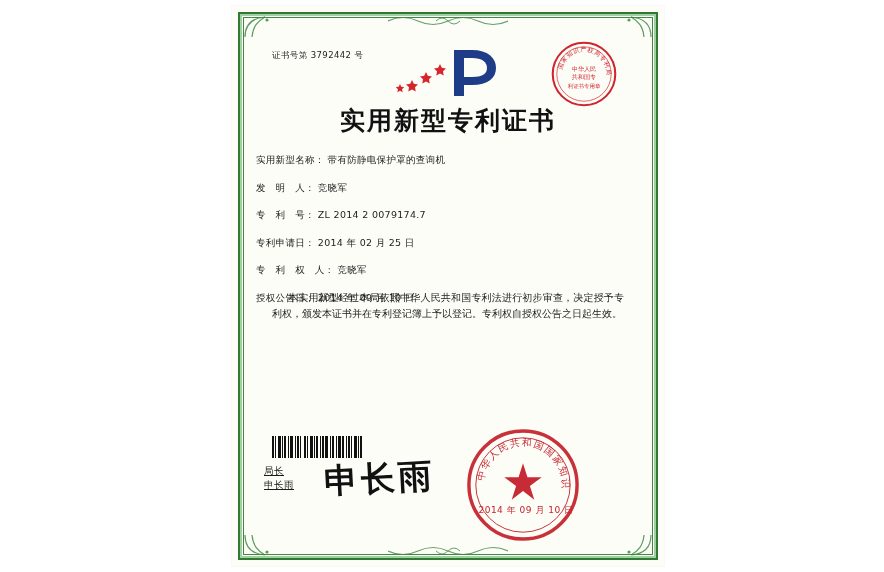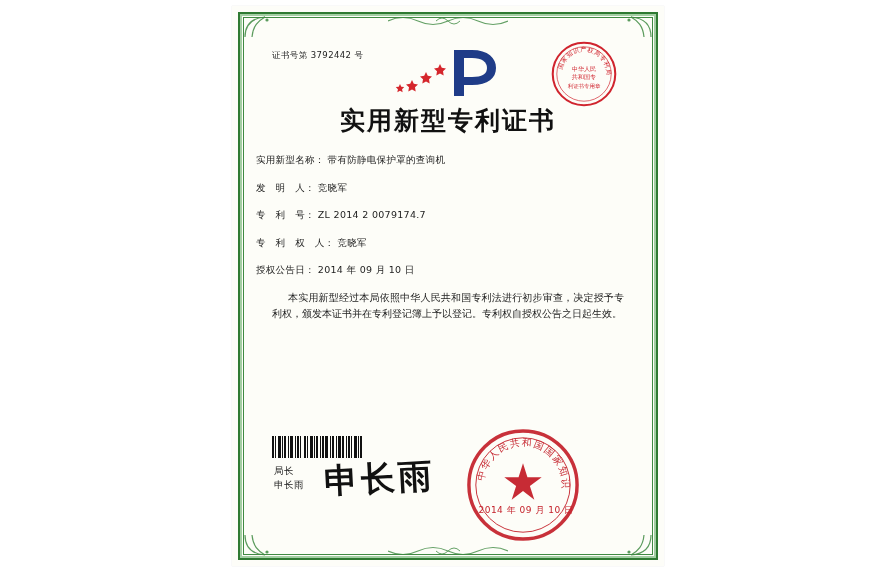--- a/index.html
+++ b/index.html
@@ -194,25 +194,26 @@
   }
   .barcode i {
     display: block;
     background: #111;
     height: 100%;
   }
 
   
   .sig-block {
     position: absolute;
-    left: 18px;
+    left: 8px;
     top: 436px;
     font-size: 9.5px;
     line-height: 1.45;
     letter-spacing: 0.5px;
+    text-decoration: underline;
   }
   .signature {
     position: absolute;
     left: 68px;
     top: 428px;
     font-family: "DejaVu Serif", serif;
     font-size: 34px;
     color: #111;
     letter-spacing: 3px;
     transform: rotate(-3deg);
@@ -343,20 +344,24 @@
         </div>
         <div class="field-row">
           <span class="field-label">发　明　人：</span>
           <span class="field-value">竞晓军</span>
         </div>
         <div class="field-row">
           <span class="field-label">专　利　号：</span>
           <span class="field-value">ZL 2014 2 0079174.7</span>
         </div>
         <div class="field-row">
+          <span class="field-label">专利申请日：</span>
+          <span class="field-value">2014 年 02 月 25 日</span>
+        </div>
+        <div class="field-row">
           <span class="field-label">专　利　权　人：</span>
           <span class="field-value">竞晓军</span>
         </div>
         <div class="field-row tight">
           <span class="field-label">授权公告日：</span>
           <span class="field-value">2014 年 09 月 10 日</span>
         </div>
       </div>
 
       <div class="body-text">

